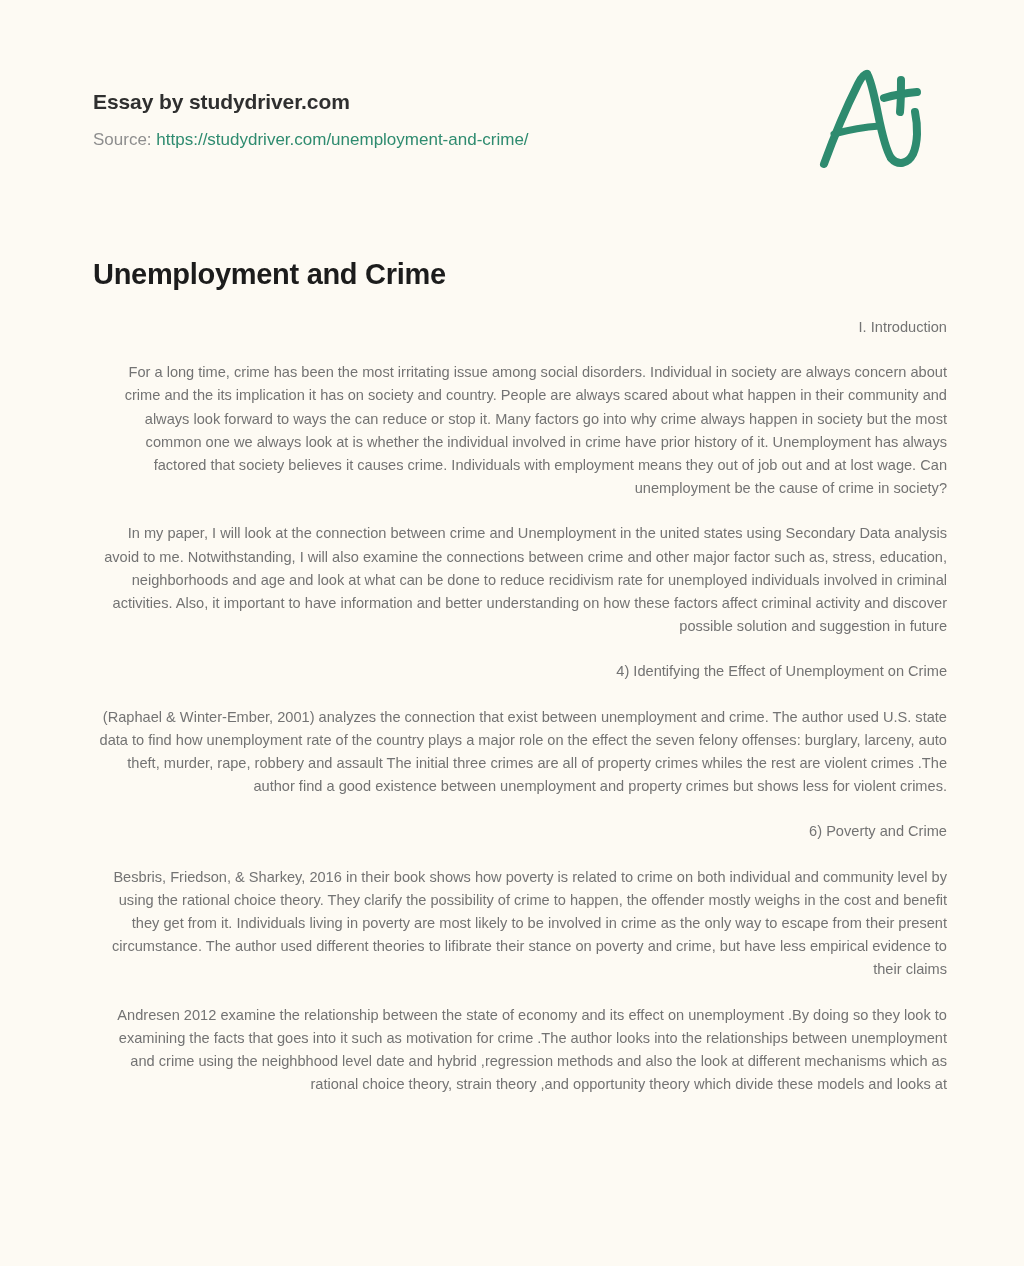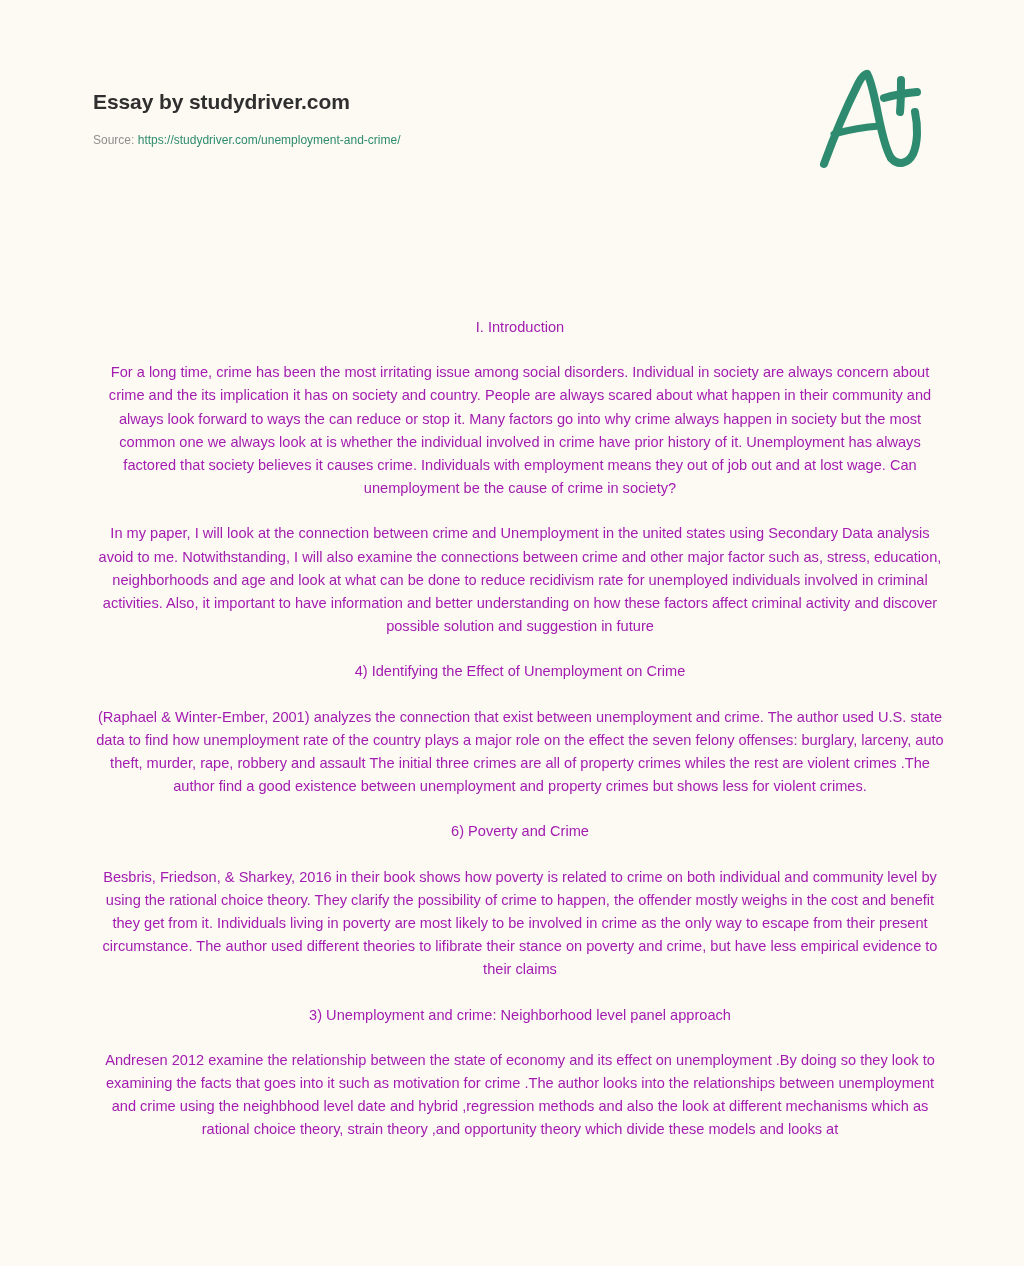--- a/index.html
+++ b/index.html
@@ -34,21 +34,21 @@
   .brand-line {
     font-size: 21px;
     font-weight: bold;
     color: #2f2f2f;
     letter-spacing: -0.1px;
     line-height: 28px;
     margin: 0;
   }
   .source-line {
     margin: 15px 0 0 0;
-    font-size: 12px;
+    font-size: 17px;
     line-height: 18px;
     color: #8e8e8e;
   }
   .source-label {
     color: #8e8e8e;
   }
   .source-url {
     color: #2E8B6F;
     text-decoration: none;
   }
@@ -80,22 +80,22 @@
   .body-content {
     position: absolute;
     left: 93px;
     top: 316px;
     width: 854px;
   }
   .body-content p {
     margin: 0 0 22px 0;
     font-size: 14.6px;
     line-height: 23.2px;
-    color: #a21caf;
-    text-align: center;
+    color: #737373;
+    text-align: right;
   }
   .body-content p.heading-line {
     margin-bottom: 22px;
   }
 </style>
 </head>
 <body>
 
 <div class="page">
 
@@ -119,26 +119,26 @@
 
         <path d="M79 94 C86 102 96 100 101 90 C106 79 106 62 103 48" stroke-width="8"></path>
 
         <path d="M72 34 C82 31 94 29 105 28" stroke-width="8"></path>
 
         <path d="M89 16 C89 26 89 38 88 48" stroke-width="8"></path>
       </g>
     </svg>
   </div>
 
+  <h1 class="doc-title">Unemployment and Crime</h1>
 
   <div class="body-content" id="body-content">
       <p class="heading-line">I. Introduction</p>
       <p class="para">For a long time, crime has been the most irritating issue among social disorders. Individual in society are always concern about crime and the its implication it has on society and country. People are always scared about what happen in their community and always look forward to ways the can reduce or stop it. Many factors go into why crime always happen in society but the most common one we always look at is whether the individual involved in crime have prior history of it. Unemployment has always factored that society believes it causes crime. Individuals with employment means they out of job out and at lost wage. Can unemployment be the cause of crime in society?</p>
       <p class="para">In my paper, I will look at the connection between crime and Unemployment in the united states using Secondary Data analysis avoid to me. Notwithstanding, I will also examine the connections between crime and other major factor such as, stress, education, neighborhoods and age and look at what can be done to reduce recidivism rate for unemployed individuals involved in criminal activities. Also, it important to have information and better understanding on how these factors affect criminal activity and discover possible solution and suggestion in future</p>
       <p class="heading-line">4) Identifying the Effect of Unemployment on Crime</p>
       <p class="para">(Raphael &amp; Winter-Ember, 2001) analyzes the connection that exist between unemployment and crime. The author used U.S. state data to find how unemployment rate of the country plays a major role on the effect the seven felony offenses: burglary, larceny, auto theft, murder, rape, robbery and assault The initial three crimes are all of property crimes whiles the rest are violent crimes .The author find a good existence between unemployment and property crimes but shows less for violent crimes.</p>
       <p class="heading-line">6) Poverty and Crime</p>
       <p class="para">Besbris, Friedson, &amp; Sharkey, 2016 in their book shows how poverty is related to crime on both individual and community level by using the rational choice theory. They clarify the possibility of crime to happen, the offender mostly weighs in the cost and benefit they get from it. Individuals living in poverty are most likely to be involved in crime as the only way to escape from their present circumstance. The author used different theories to lifibrate their stance on poverty and crime, but have less empirical evidence to their claims</p>
-      <p class="heading-line">3) Unemployment and crime: Neighborhood level panel approach</p>
       <p class="para">Andresen 2012 examine the relationship between the state of economy and its effect on unemployment .By doing so they look to examining the facts that goes into it such as motivation for crime .The author looks into the relationships between unemployment and crime using the neighbhood level date and hybrid ,regression methods and also the look at different mechanisms which as rational choice theory, strain theory ,and opportunity theory which divide these models and looks at</p>
     </div>
 
 </div>
 
 </body></html>

